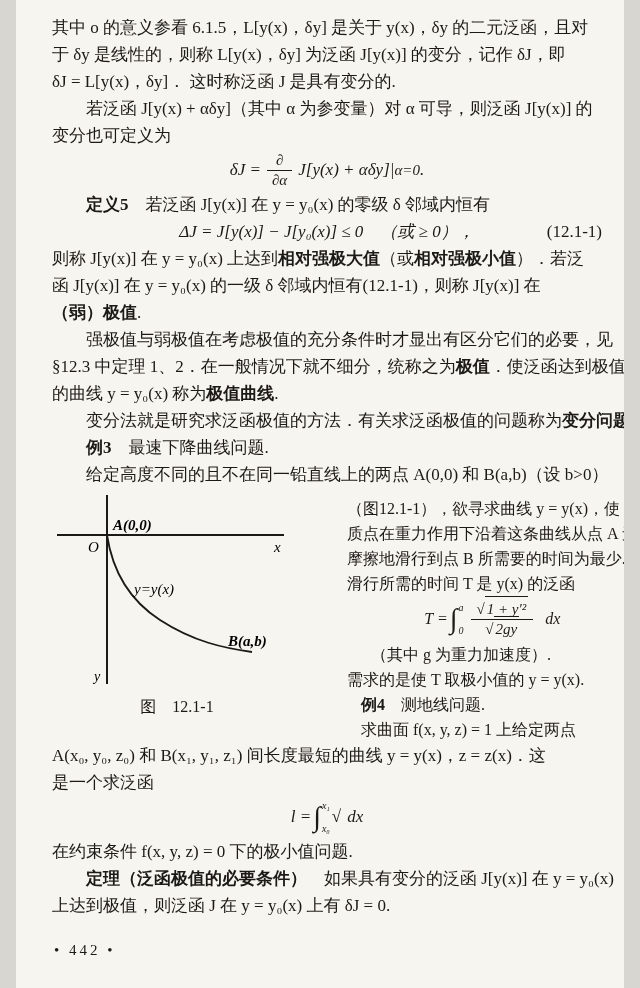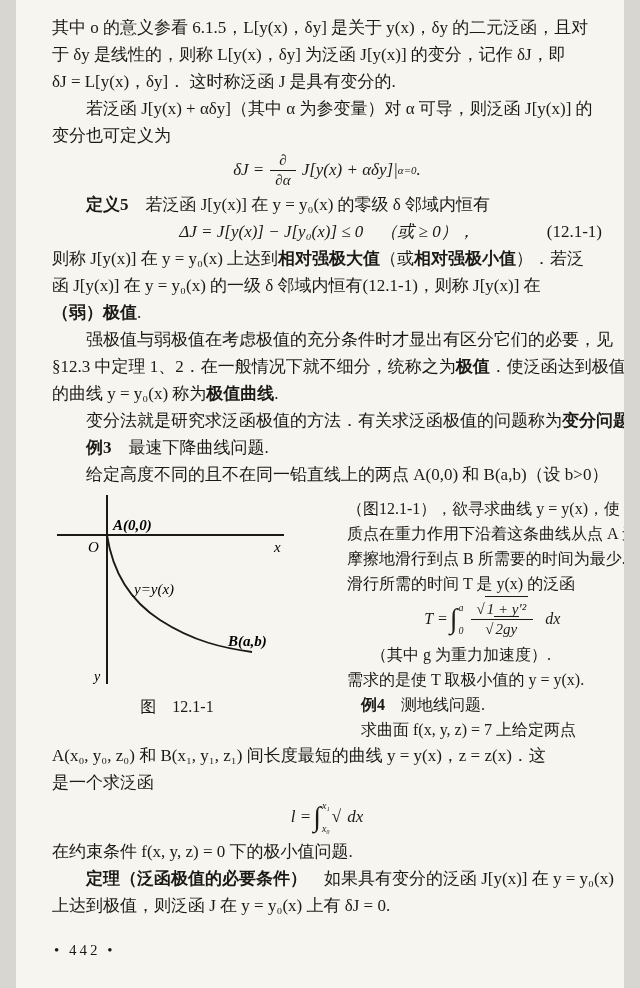--- a/index.html
+++ b/index.html
@@ -18,21 +18,21 @@
   .frac{display:inline-flex;flex-direction:column;text-align:center;
     vertical-align:middle;margin:0 6px;font-size:15px;line-height:1.25;}
   .fnum{border-bottom:1.5px solid #1c1a17;padding:0 5px;}
   .fden{padding:0 5px;}
   .intwrap{display:inline-flex;align-items:center;margin:0 2px;}
   .int{font-size:28px;font-style:normal;line-height:1;}
   .lims{display:inline-flex;flex-direction:column;font-size:10px;line-height:1.1;
     justify-content:space-between;height:34px;margin-left:1px;}
   .ovl{border-top:1.2px solid #1c1a17;padding:4px 2px;}
   .rad{font-style:normal;}
-  .sub{font-size:11px;vertical-align:-5px;}
+  .sub{font-size:15px;vertical-align:-5px;}
   .tail{margin-left:6px;}
   
   .eqline{position:relative;text-align:center;height:27px;line-height:27px;
     font-size:17px;font-style:italic;}
   .eqtag{position:absolute;right:0;top:0;font-style:normal;}
   
   .figrow{display:flex;align-items:flex-start;}
   .figcol{width:295px;flex:0 0 295px;}
   .figcaption{width:250px;text-align:center;font-size:16px;height:26px;
     line-height:26px;margin-top:2px;}
@@ -117,21 +117,21 @@
           </span>
           <span class="frac">
             <span class="fnum"><span class="rad">√</span><span class="ovl">1 + y′²</span></span>
             <span class="fden"><span class="rad">√</span><span class="ovl">2gy</span></span>
           </span>
           <span class="tail">dx</span>
         </div>
         <div class="line ind-m">（其中 g 为重力加速度）.</div>
         <div class="line">需求的是使 T 取极小值的 y = y(x).</div>
         <div class="line ind-s"><span class="b">例4</span><span>　测地线问题.</span></div>
-        <div class="line ind-s">求曲面 f(x, y, z) = 7 上给定两点</div>
+        <div class="line ind-s">求曲面 f(x, y, z) = 1 上给定两点</div>
       </div>
     </div>
 
     <div class="line">A(x₀, y₀, z₀) 和 B(x₁, y₁, z₁) 间长度最短的曲线 y = y(x)，z = z(x)．这</div>
     <div class="line">是一个求泛函</div>
 
     <div class="formula">
       <span>l =</span>
       <span class="intwrap">
         <span class="int">∫</span>

